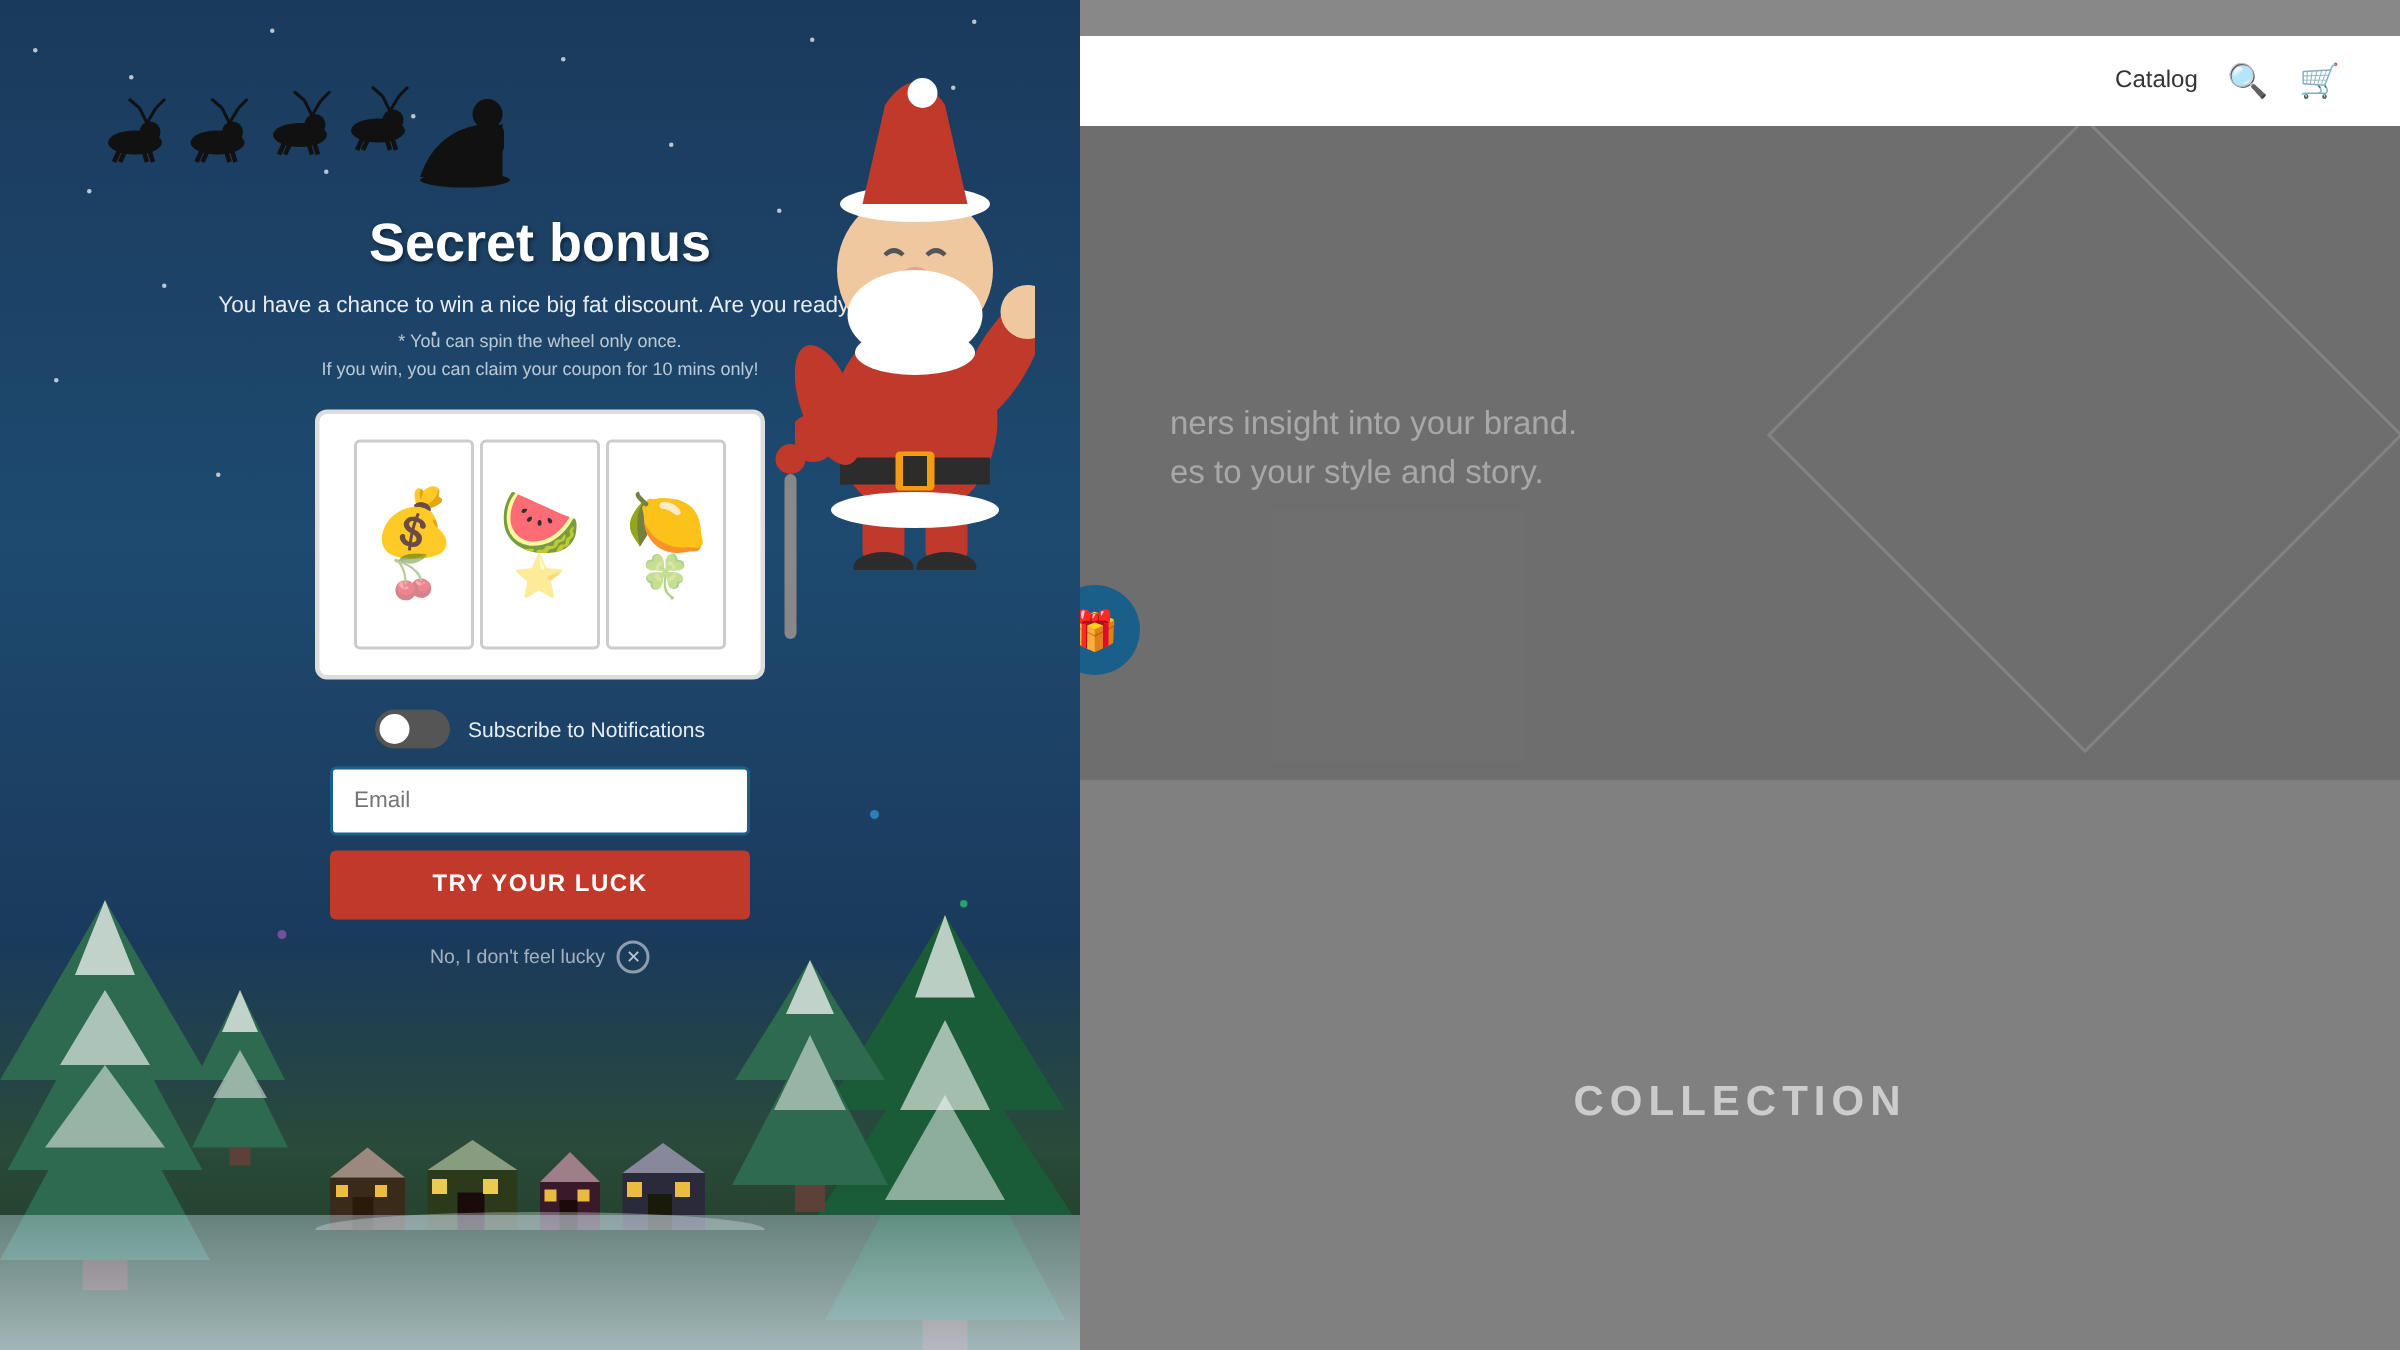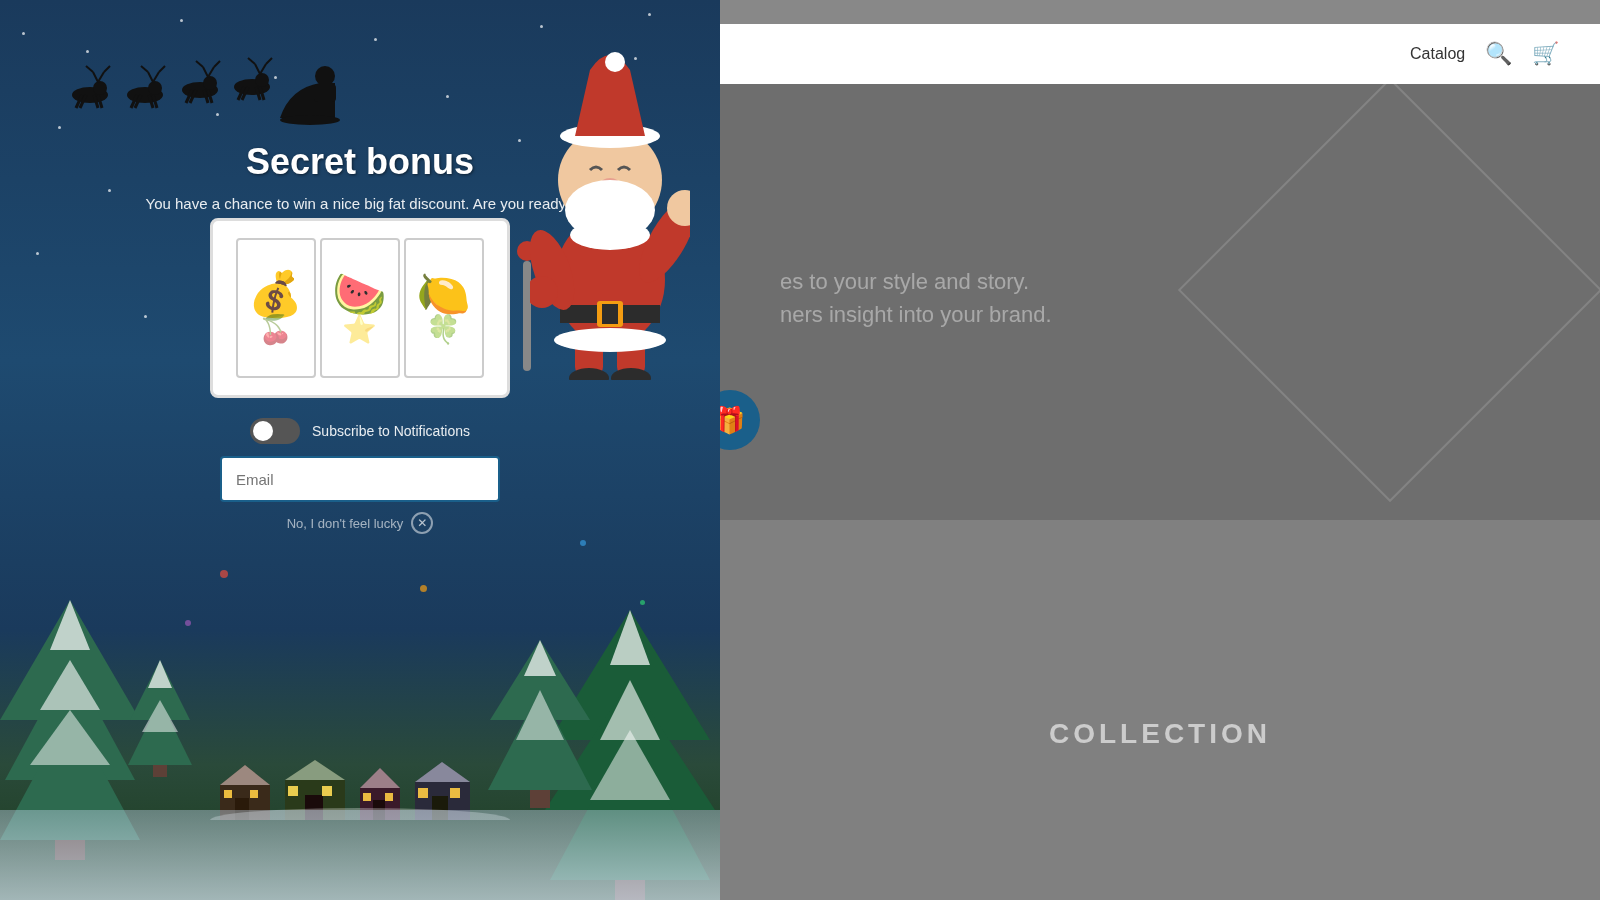--- a/index.html
+++ b/index.html
@@ -351,22 +351,22 @@
   <div class="nav-right">
     <span class="nav-catalog">Catalog</span>
     <span class="nav-search-icon">🔍</span>
     <span class="nav-cart-icon">🛒</span>
   </div>
 </div>
 
 <div class="hero-area">
   <div class="bg-diamond"></div>
   <div class="hero-subtitle">
+    <div>ners insight into your brand.</div>
     <div>es to your style and story.</div>
-    <div>ners insight into your brand.</div>
   </div>
 </div>
 
 <div class="collection-area">
   <div class="collection-title">COLLECTION</div>
 </div>
 
 <div class="gift-button">
   <span class="gift-icon">🎁</span>
 </div>
@@ -587,20 +587,24 @@
     <ellipse cx="80" cy="195" rx="40" ry="15" fill="white"></ellipse>
 
     <circle cx="12" cy="252" r="16" fill="#c0392b"></circle>
   </svg>
 
   <div class="popup-content">
     <div class="popup-title">
       <span>Secret bonus</span><br>
     </div>
     <div class="popup-subtitle">You have a chance to win a nice big fat discount. Are you ready?</div>
+    <div class="popup-note">
+      <span>* You can spin the wheel only once.</span><br>
+      <span>If you win, you can claim your coupon for 10 mins only!</span>
+    </div>
 
     <div class="slot-machine">
       <div class="slot-reels">
         <div class="slot-reel">
           <div class="slot-symbol">💰</div>
           <div class="slot-symbol-small" style="opacity:0.5">🍒</div>
         </div>
         <div class="slot-reel">
           <div class="slot-symbol">🍉</div>
           <div class="slot-symbol-small" style="opacity:0.5">⭐</div>
@@ -620,19 +624,20 @@
     <div class="toggle-row">
       <div class="toggle-switch">
         <div class="toggle-knob"></div>
       </div>
       <span class="toggle-label">Subscribe to Notifications</span>
     </div>
 
     <input class="input-field" type="email" placeholder="Email" style="">
 
 
+    <button class="try-button">TRY YOUR LUCK</button>
 
     <div class="no-thanks">
       <span>No, I don't feel lucky</span>
       <div class="no-thanks-x">✕</div>
     </div>
   </div>
 </div>
 
 </body></html>

